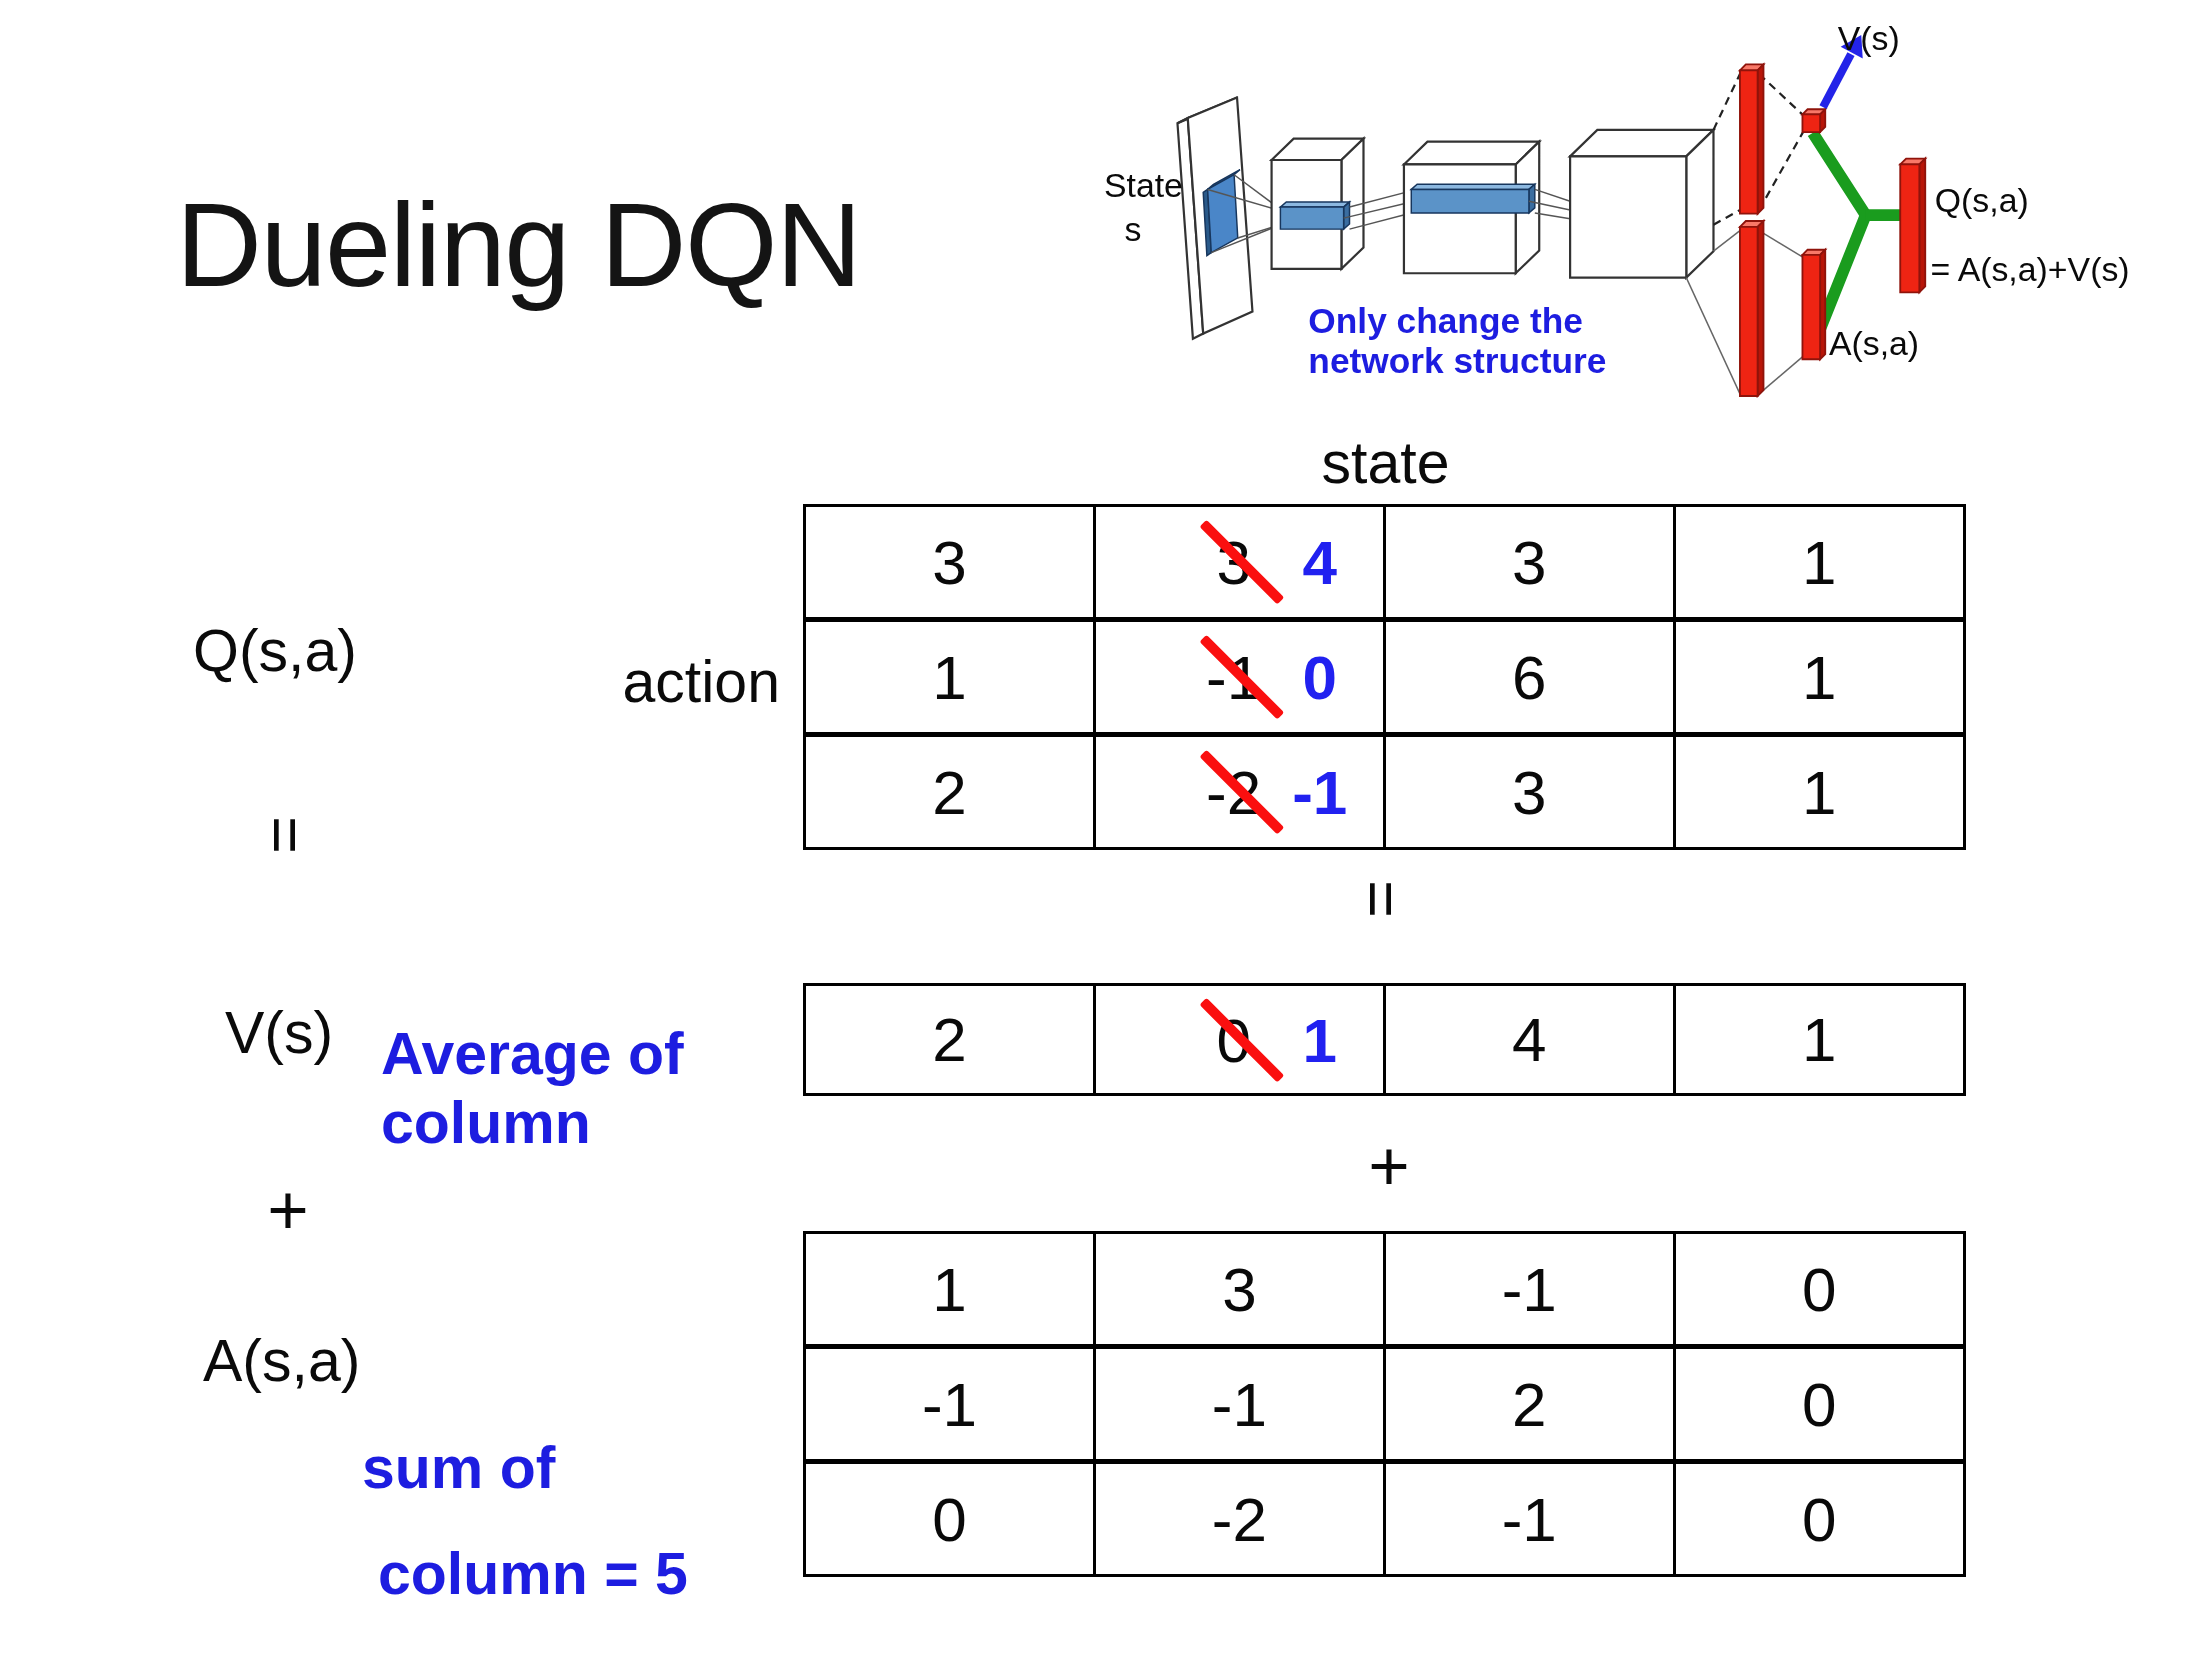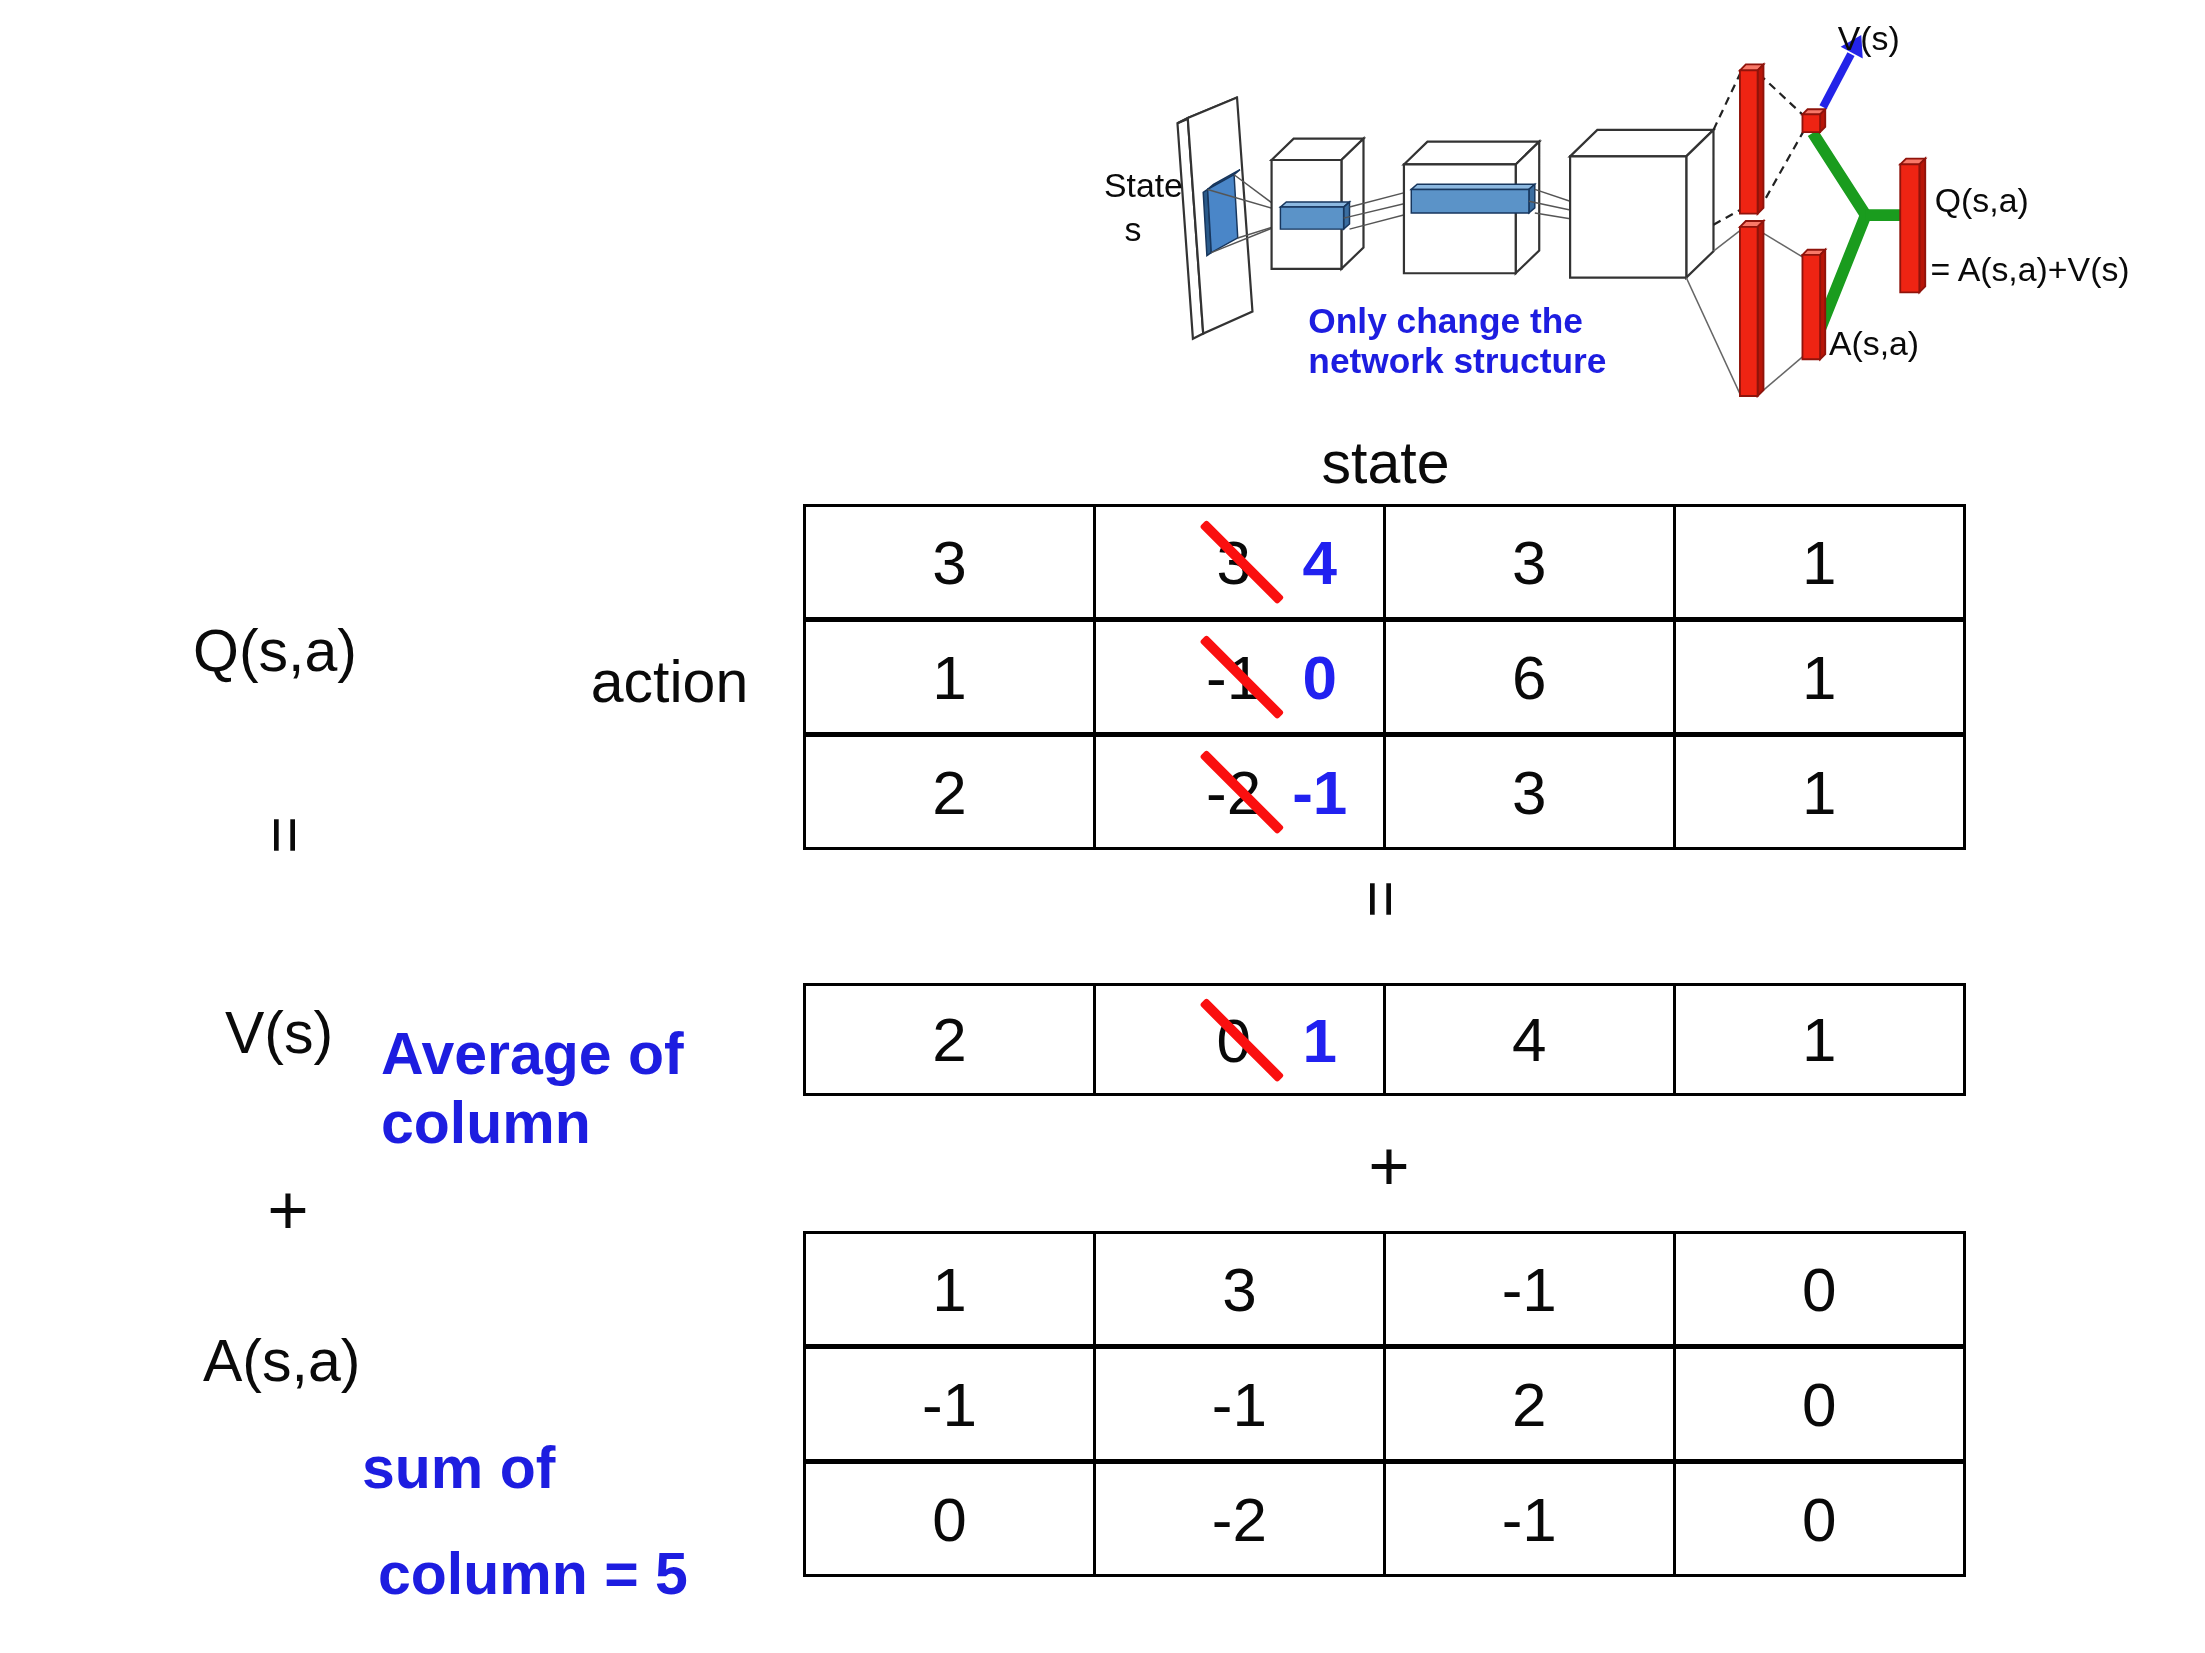--- a/index.html
+++ b/index.html
@@ -26,20 +26,21 @@
         color:#2121f0;font-weight:700;}
   .crossed .slash{position:absolute;left:51%;top:50%;width:110px;height:9.6px;
         background:#fa0f0f;border-radius:2.9px;transform:translate(-50%,-50%) rotate(45deg);}
   svg text{font-family:"Liberation Sans", sans-serif;}
 </style>
 </head>
 <body>
 
 <div class="slide">
 
+  <div class="abs title" style="left:176px;top:185px;">Dueling DQN</div>
 
   <svg class="abs" style="left:1051px;top:3.7px;" width="1136" height="401" viewBox="0 0 1545 545">
 
     <g>
       <polygon points="172,162 186,155 207,448 193,455" fill="#ffffff" stroke="#333" stroke-width="3"></polygon>
       <polygon points="172,162 186,155 253,127 239,134" fill="#ffffff" stroke="#333" stroke-width="3"></polygon>
       <polygon points="186,155 253,127 274,418 207,448" fill="#ffffff" stroke="#333" stroke-width="3"></polygon>
     </g>
 
     <g>
@@ -155,21 +156,21 @@
     <text x="100" y="322" font-size="46" fill="#0a0a0a">s</text>
     <text x="1070" y="62" font-size="46" fill="#0a0a0a">V(s)</text>
     <text x="1202" y="283" font-size="46" fill="#0a0a0a">Q(s,a)</text>
     <text x="1196" y="376" font-size="46" fill="#0a0a0a">= A(s,a)+V(s)</text>
     <text x="1058" y="477" font-size="46" fill="#0a0a0a">A(s,a)</text>
     <text x="350" y="447" font-size="48" font-weight="600" fill="#1d1de0">Only change the</text>
     <text x="350" y="502" font-size="48" font-weight="600" fill="#1d1de0">network structure</text>
   </svg>
 
   <div class="abs lbl" style="left:1246px;top:434px;width:279px;text-align:center;">state</div>
-  <div class="abs lbl" style="left:559px;top:653px;width:221px;text-align:center;">action</div>
+  <div class="abs lbl" style="left:559px;top:653px;width:221px;text-align:right;">action</div>
   <div class="abs lbl" style="left:193px;top:622px;">Q(s,a)</div>
   <div class="abs lbl" style="left:225px;top:1004px;">V(s)</div>
   <div class="abs lbl" style="left:203px;top:1332px;">A(s,a)</div>
 
   <div class="abs vequals" style="left:248px;top:798px;">=</div>
   <div class="abs vequals" style="left:1344px;top:862px;">=</div>
 
   <div class="abs plus" style="left:244px;top:1174px;">+</div>
   <div class="abs plus" style="left:1345px;top:1130px;">+</div>
 

